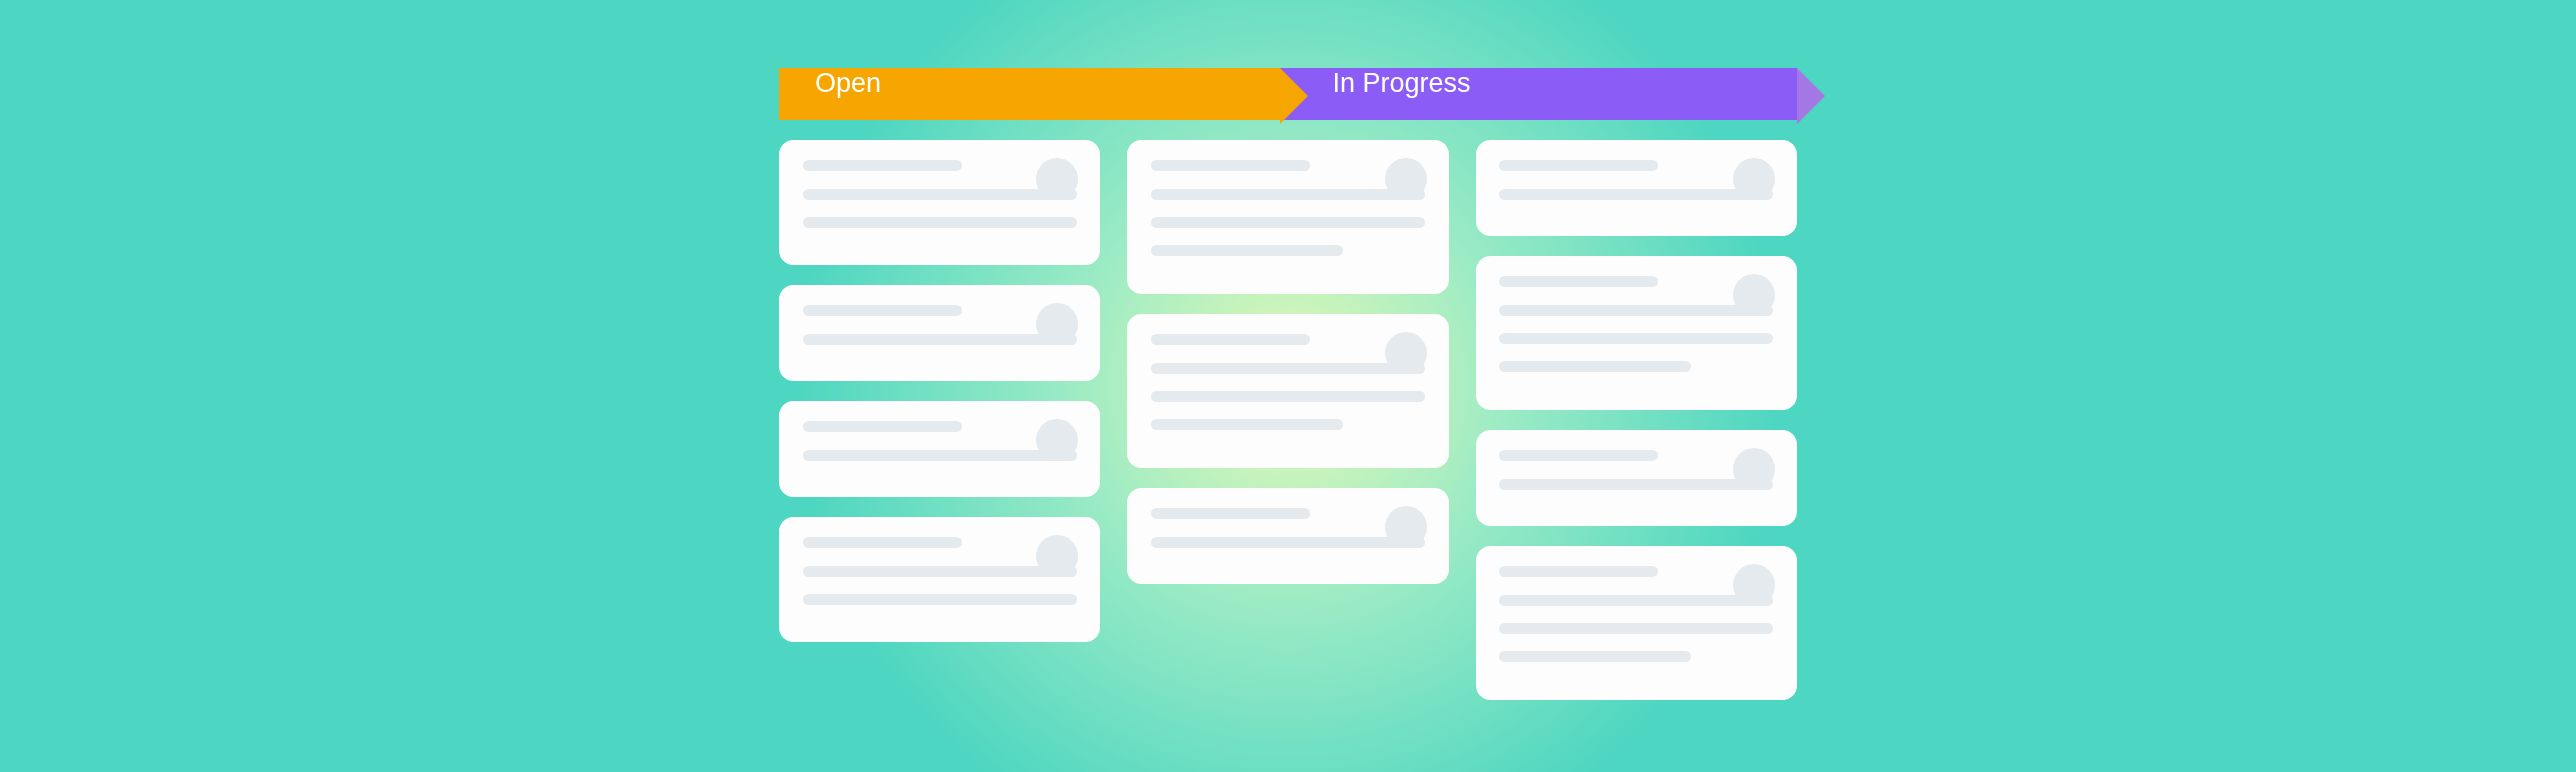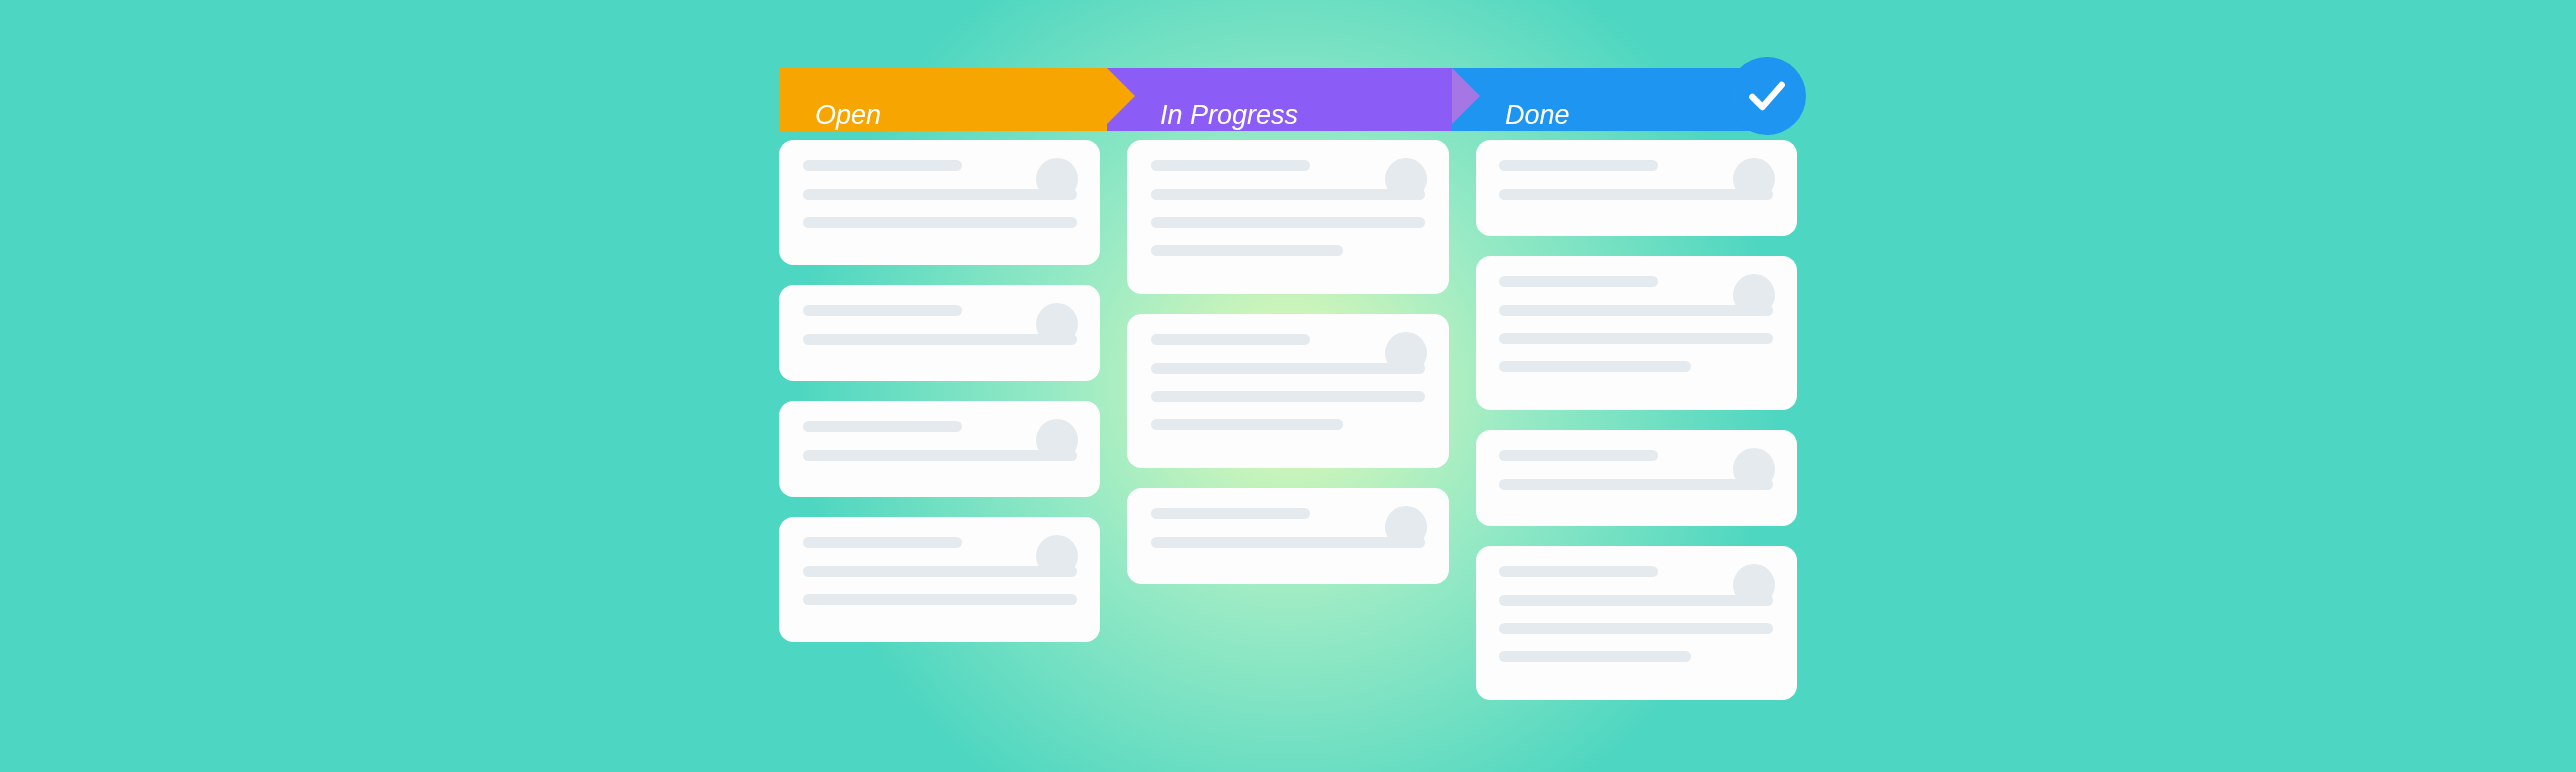--- a/index.html
+++ b/index.html
@@ -38,29 +38,28 @@
     
     .headers {
       display: flex;
       height: 56px;
       position: relative;
       margin-bottom: 16.4px;
     }
     
     .header-arrow {
       position: relative;
-      height: 63px;
+      height: 52px;
       flex: 1;
       display: flex;
-      align-items: flex-end;
+      align-items: flex-start;
       padding-left: 36px;
       color: white;
       font-size: 27px;
       font-weight: 300;
-      font-style: italic;
     }
     
     .header-arrow.open {
       background: #f7a500;
     }
     .header-arrow.open::after {
       content: '';
       position: absolute;
       right: -28px;
       top: 0;
@@ -166,28 +165,20 @@
 
 <div class="board">
 
   <div class="headers">
     <div class="header-arrow open">
       <span>Open</span>
     </div>
     <div class="header-arrow progress">
       <span>In Progress</span>
     </div>
-    <div class="header-arrow done">
-      <span>Done</span>
-      <div class="done-badge">
-        <svg viewBox="0 0 24 24">
-          <path d="M4 12.5 L9.5 18 L20 6" stroke="white" stroke-width="3.5" fill="none" stroke-linecap="round" stroke-linejoin="round"></path>
-        </svg>
-      </div>
-    </div>
   </div>
 
   <div class="columns">
 
     <div class="column">
       <div class="card h3">
         <div class="card-avatar"></div>
         <div class="card-line short"></div>
         <div class="card-line full"></div>
         <div class="card-line full"></div>

